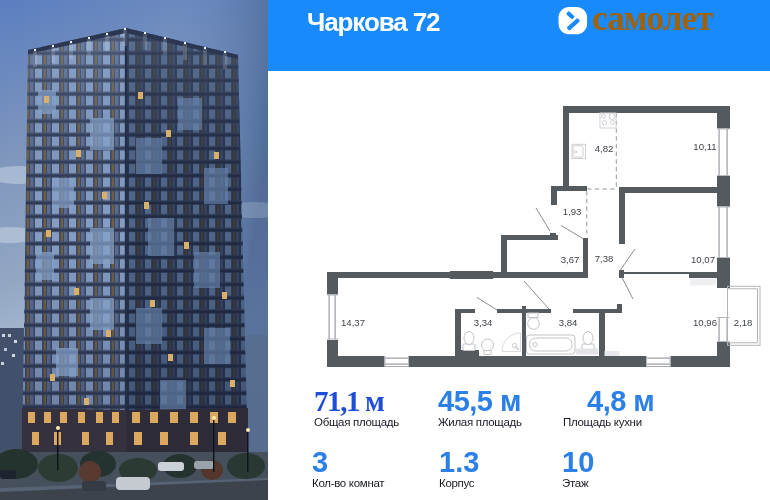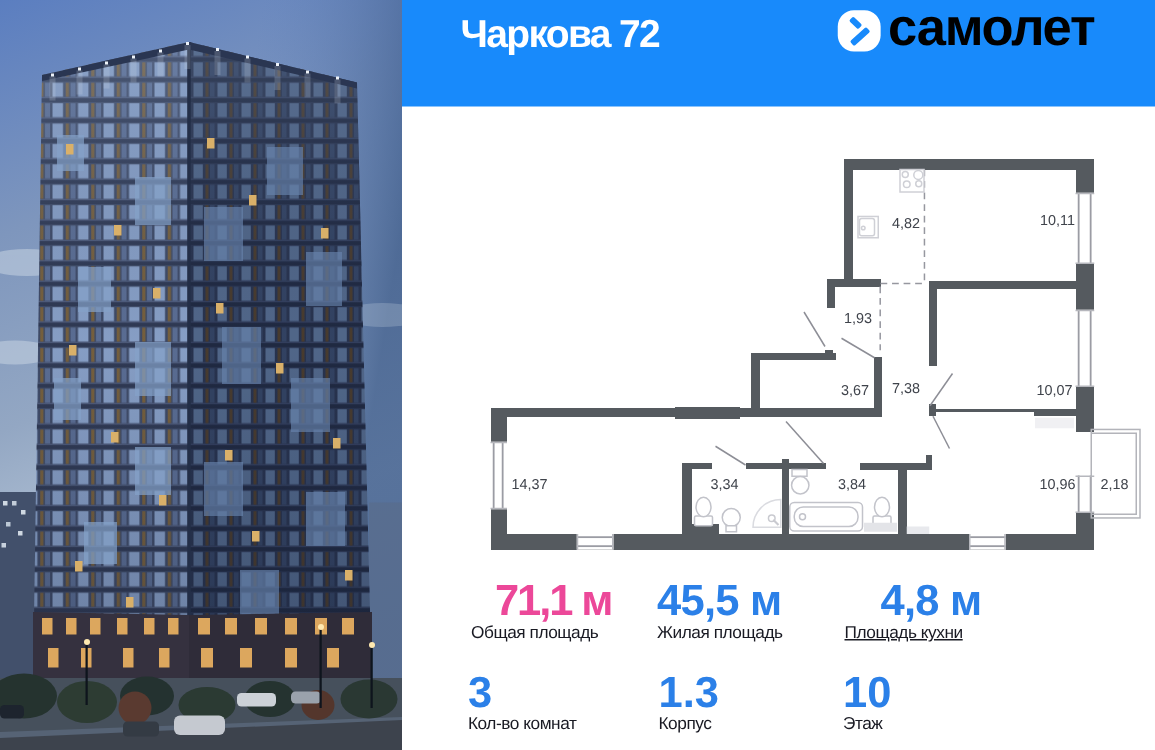--- a/index.html
+++ b/index.html
@@ -217,21 +217,21 @@
 <div class="abs" style="left:307px;top:7px;width:260px;height:40px;color:#fff;
      font-size:26px;font-weight:bold;letter-spacing:-1.1px;">Чаркова 72</div>
 
 <div class="abs" style="left:555px;top:4px;width:45px;height:36px;">
   <svg width="40" height="32" viewBox="555 4 40 32">
     <rect x="558.5" y="6.9" width="28.6" height="27.4" rx="10.8" fill="#ffffff"></rect>
     <rect x="566.2" y="13.2" width="8.4" height="4.1" rx="1.2" transform="rotate(43 570.4 15.25)" fill="#188afb"></rect>
     <rect x="566.1" y="22.2" width="14.6" height="4.3" rx="1.2" transform="rotate(138 573.4 24.35)" fill="#188afb"></rect>
   </svg>
 </div>
-<div class="abs" style="left:592px;top:-1px;color:#000000;font-size:35px;font-weight:bold;letter-spacing:-0.8px;">самолет</div>
+<div class="abs" style="left:592px;top:-1px;color:#a16207;font-size:35px;font-weight:bold;letter-spacing:-0.8px;font-family:Liberation Serif, serif;">самолет</div>
 
 <div class="abs" style="left:268px;top:71px;width:502px;height:310px;padding-left:21px;">
 <svg width="502" height="310" viewBox="268 71 502 310">
   <g fill="#555a5f" shape-rendering="crispEdges">
 
     <rect x="541.5" y="106" width="167" height="7"></rect>
 
     <rect x="541.5" y="106" width="6" height="85"></rect>
 
     <rect x="530" y="186" width="36" height="5"></rect>
@@ -441,31 +441,31 @@
 
     <text x="547" y="326">3,84</text>
 
     <text x="684" y="326">10,96</text>
 
     <text x="722" y="326">2,18</text>
   </g>
 </svg>
 </div>
 
-<div class="abs" style="left:330px;top:385px;color:#ec4899;font-size:29px;font-weight:bold;letter-spacing:-1.4px;">71,1 м</div>
+<div class="abs" style="left:314px;top:385px;color:#1d4ed8;font-size:29px;font-weight:bold;letter-spacing:-1.4px;font-family:Liberation Serif, serif;">71,1 м</div>
 
 <div class="abs" style="left:314px;top:416px;color:#191a23;font-size:11.5px;letter-spacing:-0.3px;">Общая площадь</div>
 
 <div class="abs" style="left:438px;top:385px;color:#2b80e8;font-size:29px;font-weight:bold;letter-spacing:-0.5px;">45,5 м</div>
 
 <div class="abs" style="left:438px;top:416px;color:#191a23;font-size:11.5px;letter-spacing:-0.3px;text-align:center;">Жилая площадь</div>
 
 <div class="abs" style="left:563px;top:385px;color:#2b80e8;font-size:29px;font-weight:bold;letter-spacing:-0.5px;margin-left:24px;">4,8 м</div>
 
-<div class="abs" style="left:563px;top:416px;color:#191a23;font-size:11.5px;letter-spacing:-0.3px;text-decoration:underline;">Площадь кухни</div>
+<div class="abs" style="left:563px;top:416px;color:#191a23;font-size:11.5px;letter-spacing:-0.3px;">Площадь кухни</div>
 
 <div class="abs" style="left:312px;top:446px;color:#2b80e8;font-size:29px;font-weight:bold;">3</div>
 
 <div class="abs" style="left:312px;top:477px;color:#191a23;font-size:11.5px;letter-spacing:-0.3px;text-align:center;">Кол-во комнат</div>
 
 <div class="abs" style="left:439px;top:446px;color:#2b80e8;font-size:29px;font-weight:bold;">1.3</div>
 
 <div class="abs" style="left:439px;top:477px;color:#191a23;font-size:11.5px;letter-spacing:-0.3px;">Корпус</div>
 
 <div class="abs" style="left:562px;top:446px;color:#2b80e8;font-size:29px;font-weight:bold;text-align:right;">10</div>

